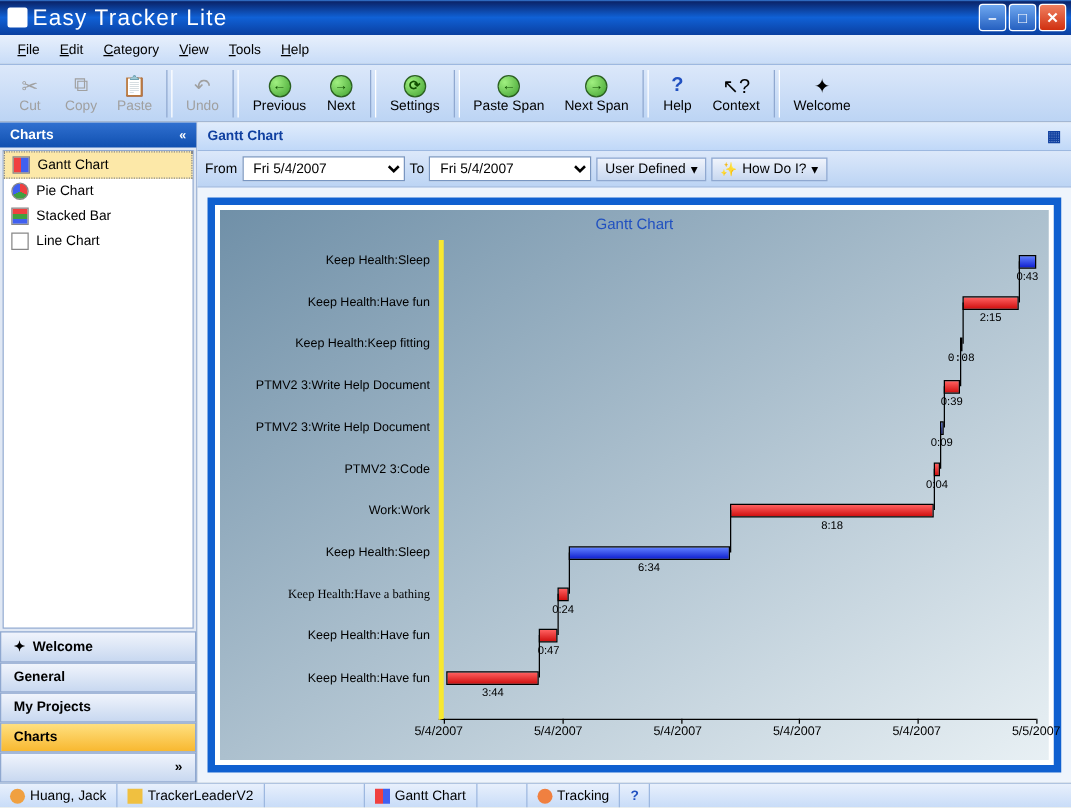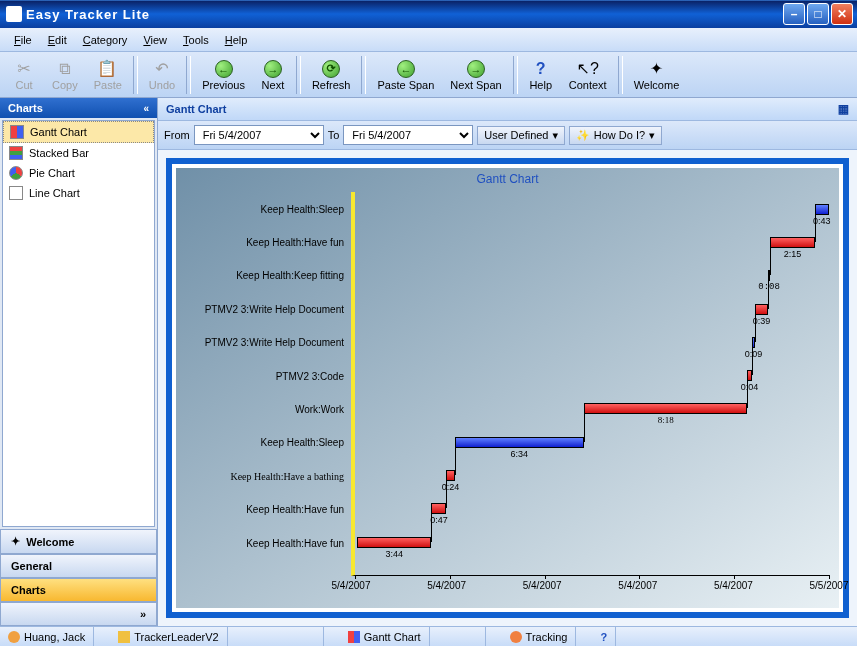--- a/index.html
+++ b/index.html
@@ -1,21 +1,21 @@
 <!DOCTYPE html>
 <html><head>
 <meta charset="utf-8">
 <style>
 * { box-sizing: border-box; margin: 0; padding: 0; font-family: Tahoma, sans-serif; font-size: 11px; }
 body { background: #ece9d8; width: 857px; height: 646px; overflow: hidden; }
 
 
 .titlebar { height: 28px; background: linear-gradient(to bottom, #3b84e0 0%, #0a246a 5%, #1061d6 50%, #0a3fa0 100%); display: flex; align-items: center; color: white; padding-left: 6px; }
 .titlebar .icon { width: 16px; height: 16px; background: #fff; border-radius: 2px; margin-right: 4px; display:inline-block; }
-.titlebar .title { font-weight: bold; font-size: 13px; flex: 1; letter-spacing: 1px; }
+.titlebar .title { font-weight: normal; font-size: 18px; flex: 1; letter-spacing: 1px; }
 .winbtns { display: flex; gap: 2px; margin-right: 4px; }
 .winbtn { width: 22px; height: 22px; border: 1px solid #fff; border-radius: 3px; display: flex; align-items: center; justify-content: center; font-weight: bold; font-size: 12px; }
 .winbtn.min, .winbtn.max { background: linear-gradient(#6fa8f0,#2560c0); color: white; }
 .winbtn.close { background: linear-gradient(#f08060,#d03010); color: white; }
 
 
 .menubar { height: 24px; background: linear-gradient(#e8f0fc,#c8dcf8); display: flex; align-items: center; padding: 0 6px; border-bottom: 1px solid #9db8e0; }
 .menubar .menu { padding: 2px 8px; cursor: default; }
 .menubar .menu u { text-decoration: underline; }
 
@@ -58,21 +58,21 @@
 .ylabel { position: absolute; right: 4px; font-size: 10px; color: #000; white-space: nowrap; transform: translateY(-50%); }
 .xlabels { position: absolute; left: 175px; right: 10px; bottom: 12px; height: 16px; }
 .xlabel { position: absolute; font-size: 10px; transform: translateX(-50%); text-align: right; }
 .bar { position: absolute; height: 11px; border: 1px solid #000; }
 .bar.red { background: linear-gradient(#ff6060,#d01010); }
 .bar.blue { background: linear-gradient(#6080ff,#1020d0); }
 .barlabel { position: absolute; font-size: 9px; color: #000; }
 .tick { position: absolute; width: 1px; height: 4px; background: #000; bottom: -4px; }
 
 
-.statusbar { height: 20px; background: linear-gradient(#e8f0fc,#c8dcf8); display: flex; align-items: center; border-top: 1px solid #9db8e0; gap: 16px; }
+.statusbar { height: 20px; background: linear-gradient(#e8f0fc,#c8dcf8); display: flex; align-items: center; border-top: 1px solid #9db8e0; }
 .statusbar .sitem { display: flex; align-items: center; gap: 4px; padding: 0 8px; border-right: 1px solid #9db8e0; height: 100%; }
 .sicon { width: 12px; height: 12px; display: inline-block; }
 </style>
 </head>
 <body>
 
 <div class="titlebar">
   <span class="icon"></span>
   <span class="title">Easy Tracker Lite</span>
   <div class="winbtns">
@@ -120,21 +120,21 @@
       <div class="ticon">
         <div class="circle-btn circle-green">→</div>
       </div>
       <span>Next</span>
     </div>
   <div class="tsep"></div>
   <div class="tbtn">
       <div class="ticon">
         <div class="circle-btn circle-green">⟳</div>
       </div>
-      <span>Refresh</span>
+      <span>Settings</span>
     </div>
   <div class="tsep"></div>
   <div class="tbtn">
       <div class="ticon">
         <div class="circle-btn circle-green">←</div>
       </div>
       <span>Paste Span</span>
     </div>
   <div class="tbtn">
       <div class="ticon">
@@ -163,39 +163,42 @@
     <div class="sidehdr">
       <span>Charts</span>
       <span class="chev">«</span>
     </div>
     <div class="chartlist">
       <div class="item sel">
           <span class="citem-icon" style="background:linear-gradient(90deg,#f04040 50%,#4060f0 50%)"></span>
           <span>Gantt Chart</span>
         </div>
       <div class="item">
+          <span class="citem-icon" style="border-radius:50%;background:conic-gradient(#f04040 0 120deg,#40a040 120deg 240deg,#4060f0 240deg)"></span>
+          <span>Pie Chart</span>
+        </div>
+      <div class="item">
           <span class="citem-icon" style="background:linear-gradient(#f04040 33%,#40a040 33% 66%,#4060f0 66%)"></span>
           <span>Stacked Bar</span>
-        </div>
-      <div class="item">
-          <span class="citem-icon" style="border-radius:50%;background:conic-gradient(#f04040 0 120deg,#40a040 120deg 240deg,#4060f0 240deg)"></span>
-          <span>Pie Chart</span>
         </div>
       <div class="item">
           <span class="citem-icon" style="background:white"></span>
           <span>Line Chart</span>
         </div>
     </div>
     <div class="sidenav">
       <div class="btn">
           <span>✦</span>
           <span>Welcome</span>
         </div>
       <div class="btn">
           <span>General</span>
+        </div>
+      <div class="btn">
+          <span>My Projects</span>
         </div>
       <div class="btn active">
           <span>Charts</span>
         </div>
       <div class="btn" style="justify-content:flex-end">»</div>
     </div>
   </div>
 
   <div class="content">
     <div class="content-hdr">
@@ -247,21 +250,21 @@
               <div class="bar red" style="top: calc(30.4348% - 5px); left: 84.4%; width: 2.7%;"></div>
               <div class="barlabel" style="top: calc(30.4348% + 7px); left: 85.75%; transform: translateX(-50%);">0:39</div>
               <div style="position: absolute; border-left: 1px solid rgb(0, 0, 0); left: 87.1%; top: calc(21.7391%); height: 8.69565%;"></div>
               <div class="bar blue" style="top: calc(39.1304% - 5px); left: 83.7%; width: 0.7%;"></div>
               <div class="barlabel" style="top: calc(39.1304% + 7px); left: 84.05%; transform: translateX(-50%);">0:09</div>
               <div style="position: absolute; border-left: 1px solid rgb(0, 0, 0); left: 84.4%; top: calc(30.4348%); height: 8.69565%;"></div>
               <div class="bar red" style="top: calc(47.8261% - 5px); left: 82.8%; width: 0.9%;"></div>
               <div class="barlabel" style="top: calc(47.8261% + 7px); left: 83.25%; transform: translateX(-50%);">0:04</div>
               <div style="position: absolute; border-left: 1px solid rgb(0, 0, 0); left: 83.7%; top: calc(39.1304%); height: 8.69565%;"></div>
               <div class="bar red" style="top: calc(56.5217% - 5px); left: 48.3%; width: 34.5%;"></div>
-              <div class="barlabel" style="top: calc(56.5217% + 7px); left: 65.55%; transform: translateX(-50%); font-family: Liberation Serif, serif;">8:18</div>
+              <div class="barlabel" style="top: calc(56.5217% + 7px); left: 65.55%; transform: translateX(-50%);">8:18</div>
               <div style="position: absolute; border-left: 1px solid rgb(0, 0, 0); left: 82.8%; top: calc(47.8261%); height: 8.69565%;"></div>
               <div class="bar blue" style="top: calc(65.2174% - 5px); left: 21%; width: 27.3%;"></div>
               <div class="barlabel" style="top: calc(65.2174% + 7px); left: 34.65%; transform: translateX(-50%);">6:34</div>
               <div style="position: absolute; border-left: 1px solid rgb(0, 0, 0); left: 48.3%; top: calc(56.5217%); height: 8.69565%;"></div>
               <div class="bar red" style="top: calc(73.913% - 5px); left: 19.3%; width: 1.7%;"></div>
               <div class="barlabel" style="top: calc(73.913% + 7px); left: 20.15%; transform: translateX(-50%);">0:24</div>
               <div style="position: absolute; border-left: 1px solid rgb(0, 0, 0); left: 21%; top: calc(65.2174%); height: 8.69565%;"></div>
               <div class="bar red" style="top: calc(82.6087% - 5px); left: 16.1%; width: 3.2%;"></div>
               <div class="barlabel" style="top: calc(82.6087% + 7px); left: 17.7%; transform: translateX(-50%);">0:47</div>
               <div style="position: absolute; border-left: 1px solid rgb(0, 0, 0); left: 19.3%; top: calc(73.913%); height: 8.69565%;"></div>

